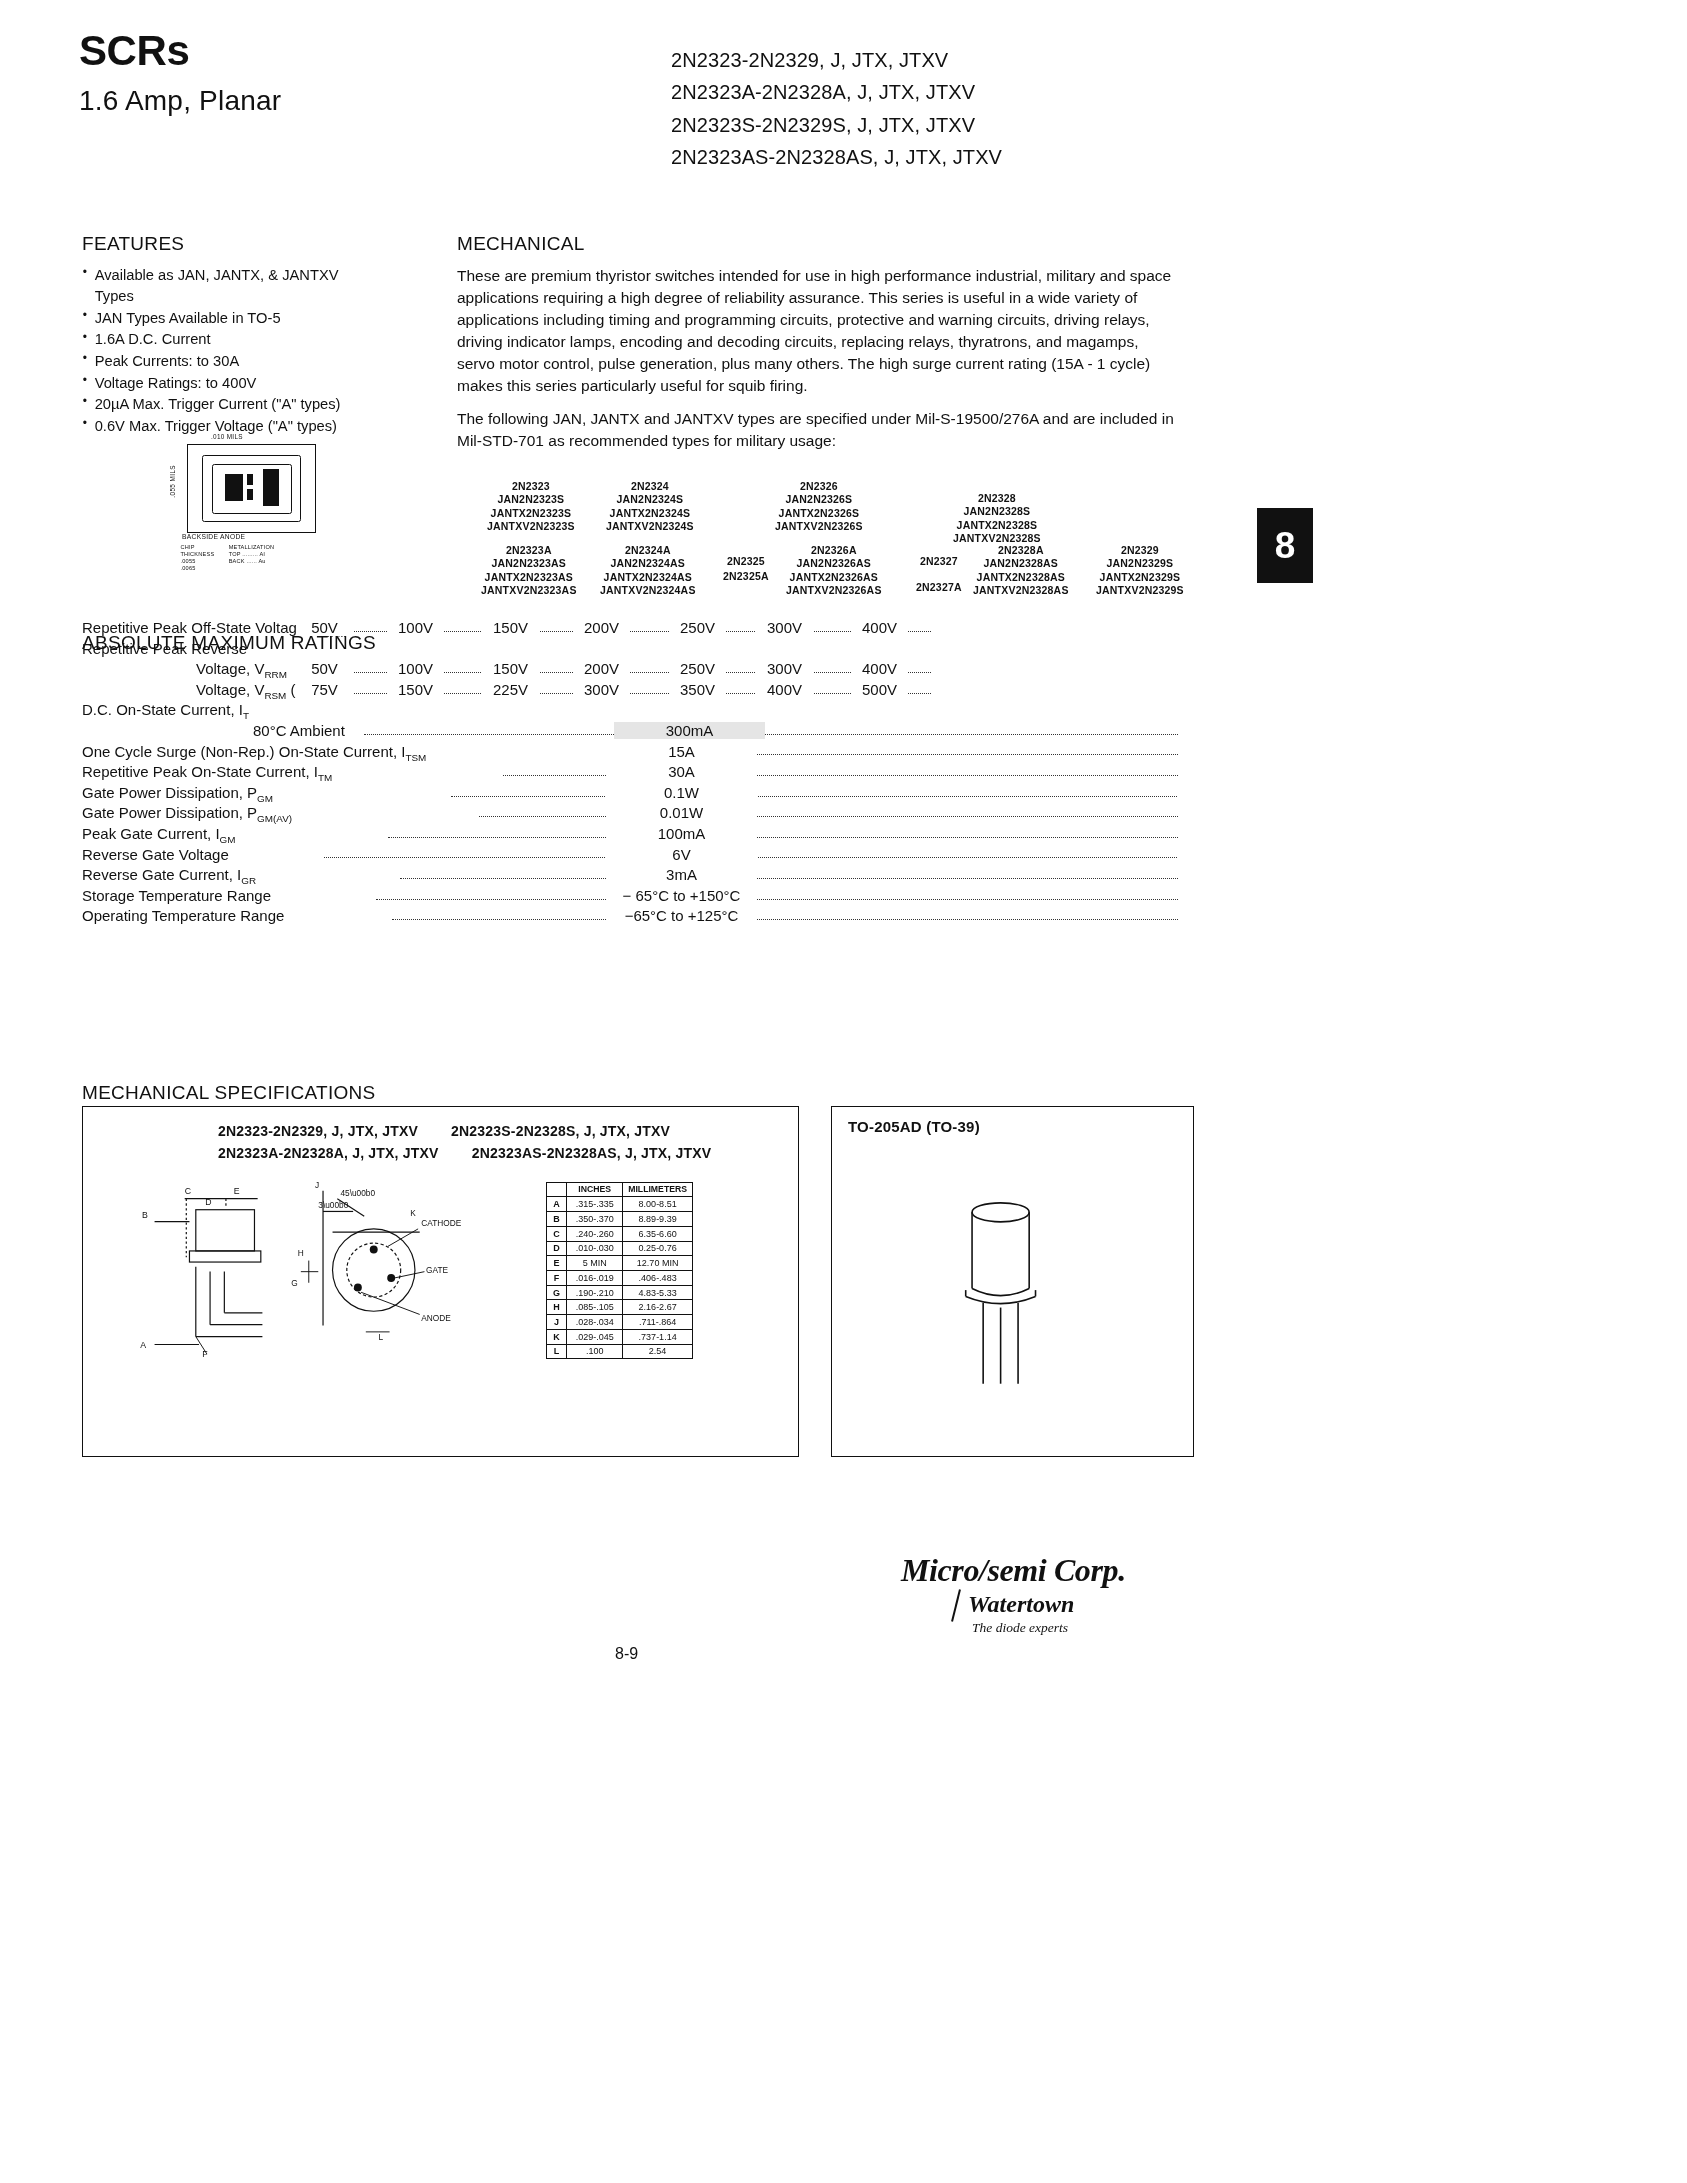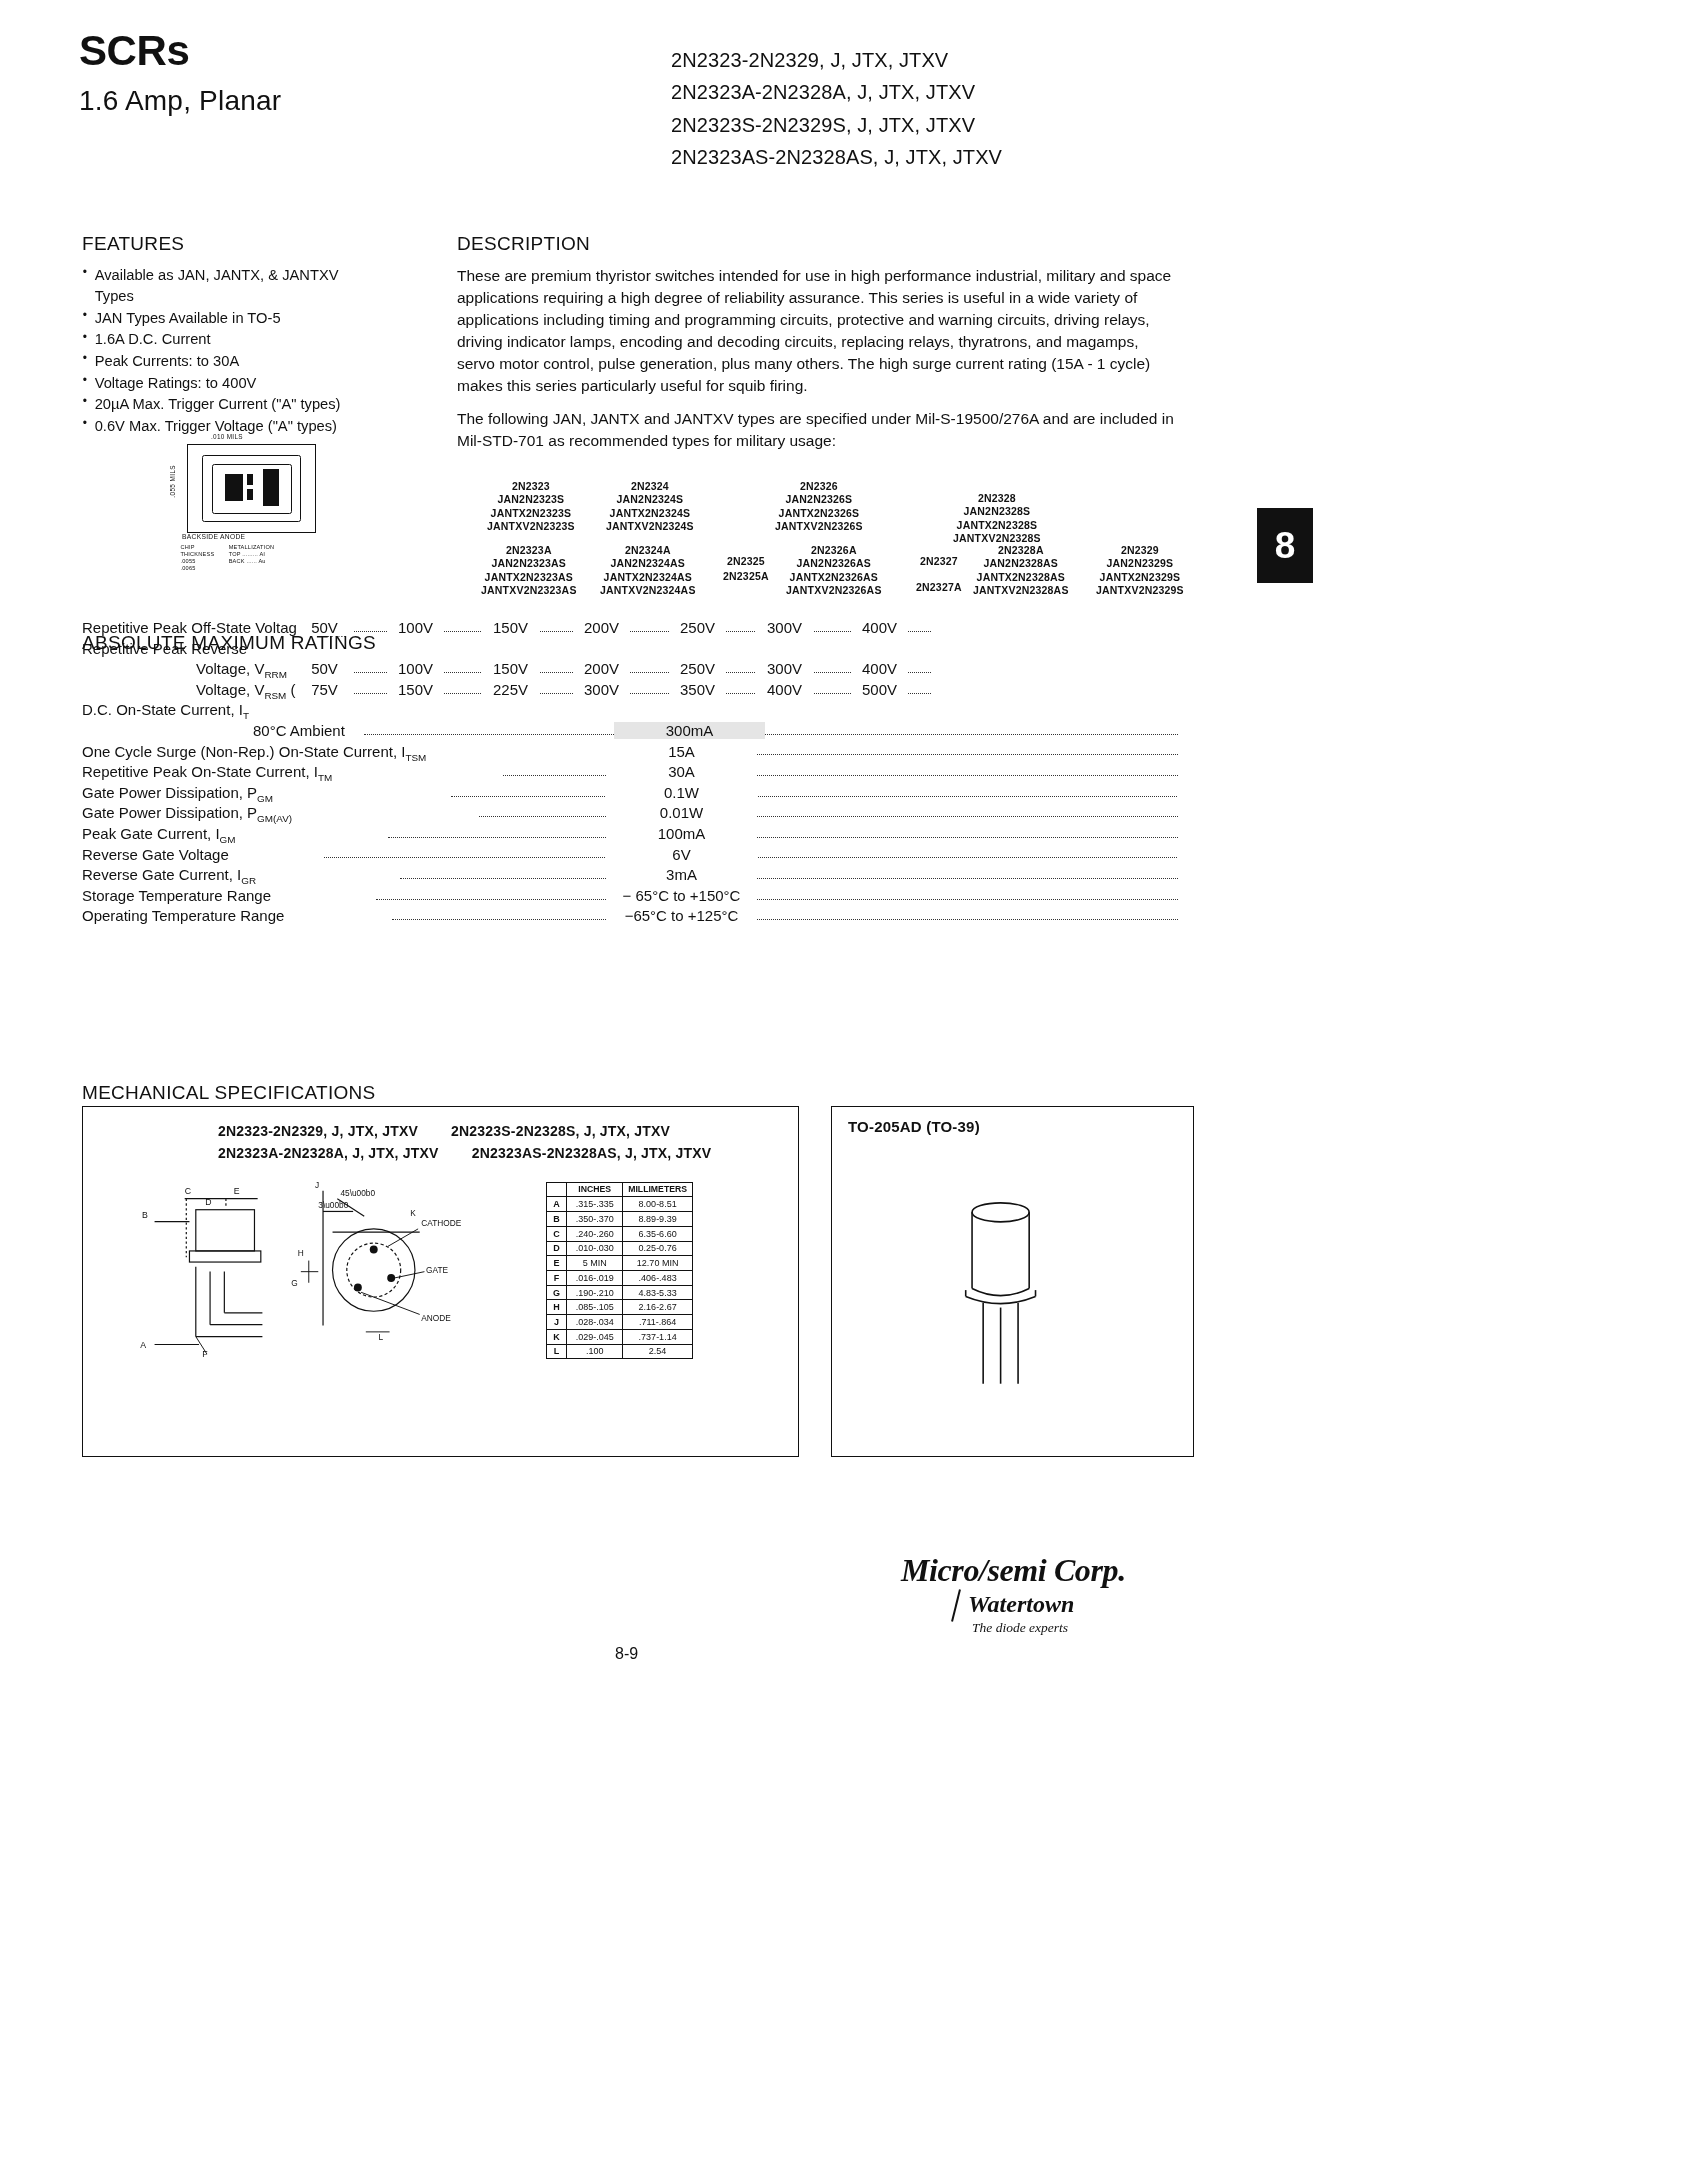--- a/index.html
+++ b/index.html
@@ -363,21 +363,21 @@
       </div>
       <div>
         <div>METALLIZATION</div>
         <div>TOP ......... Al</div>
         <div>BACK ...... Au</div>
       </div>
     </div>
   </div>
 
   <div class="description">
-    <div class="sec-head">DESCRIPTION</div>
+    <div class="sec-head">MECHANICAL</div>
     <div class="desc-body">
       <p>These are premium thyristor switches intended for use in high performance industrial, military and space applications requiring a high degree of reliability assurance. This series is useful in a wide variety of applications including timing and programming circuits, protective and warning circuits, driving relays, driving indicator lamps, encoding and decoding circuits, replacing relays, thyratrons, and magamps, servo motor control, pulse generation, plus many others. The high surge current rating (15A - 1 cycle) makes this series particularly useful for squib firing.</p>
       <p>The following JAN, JANTX and JANTXV types are specified under Mil-S-19500/276A and are included in Mil-STD-701 as recommended types for military usage:</p>
     </div>
   </div>
 
   <div class="types">
 
     <div class="tcol" style="left:30px; top:0;">
       <div>2N2323</div>

